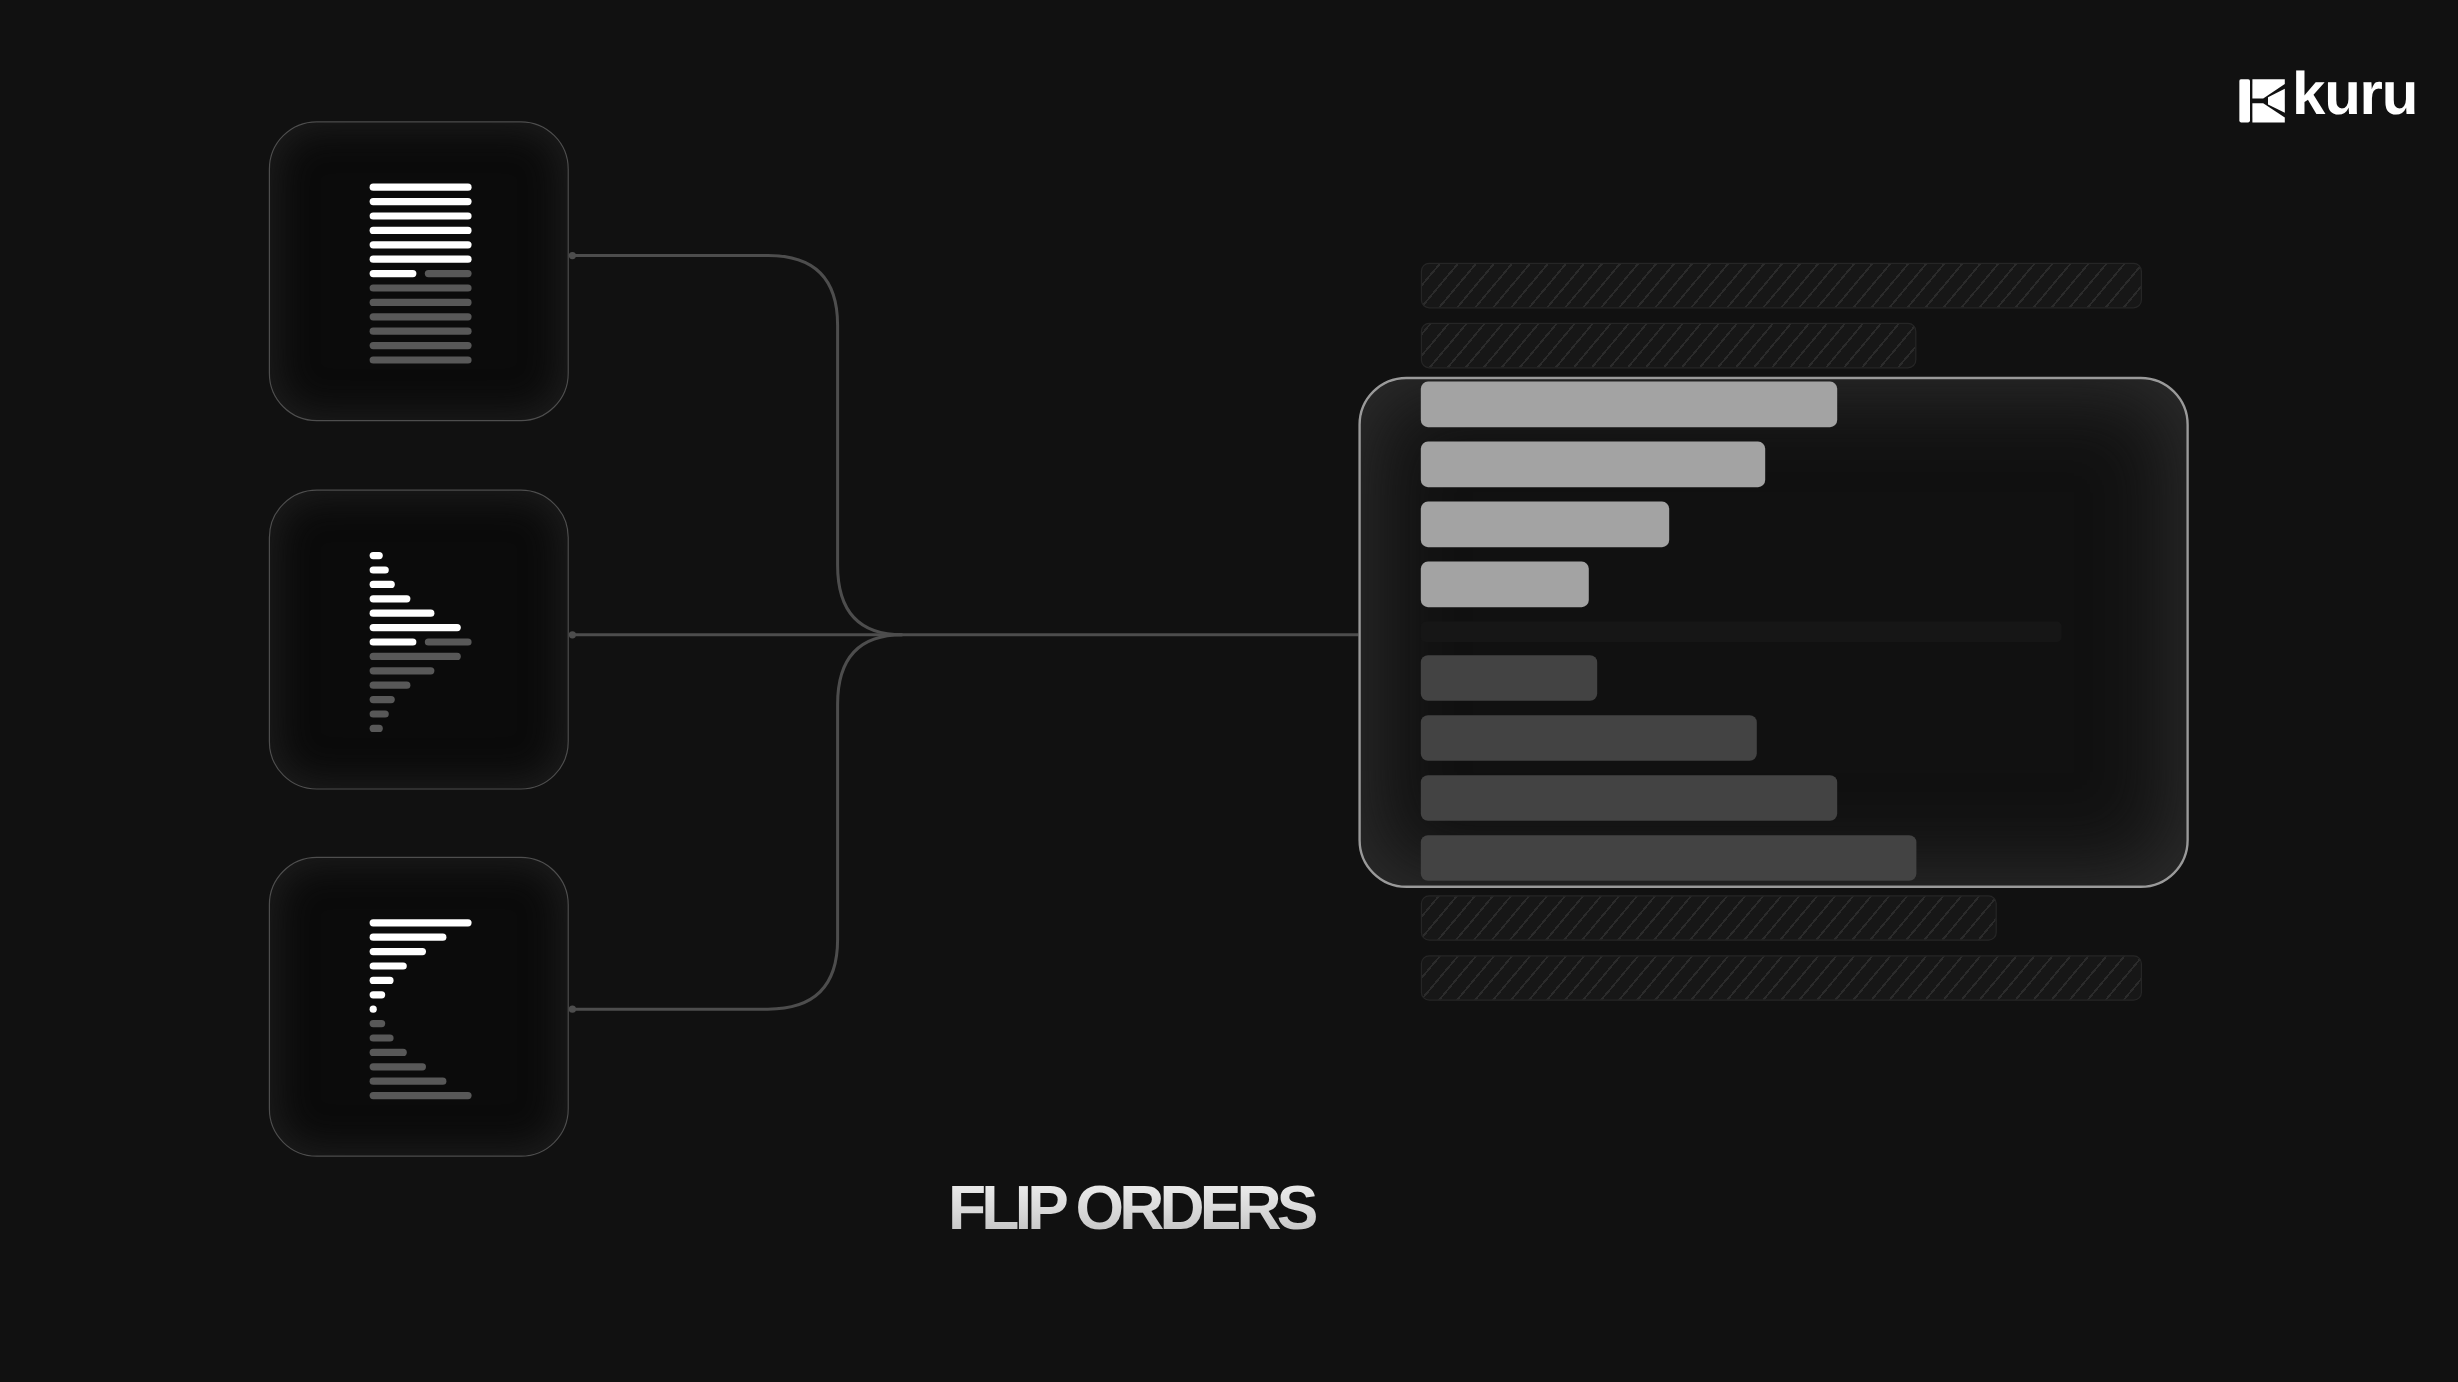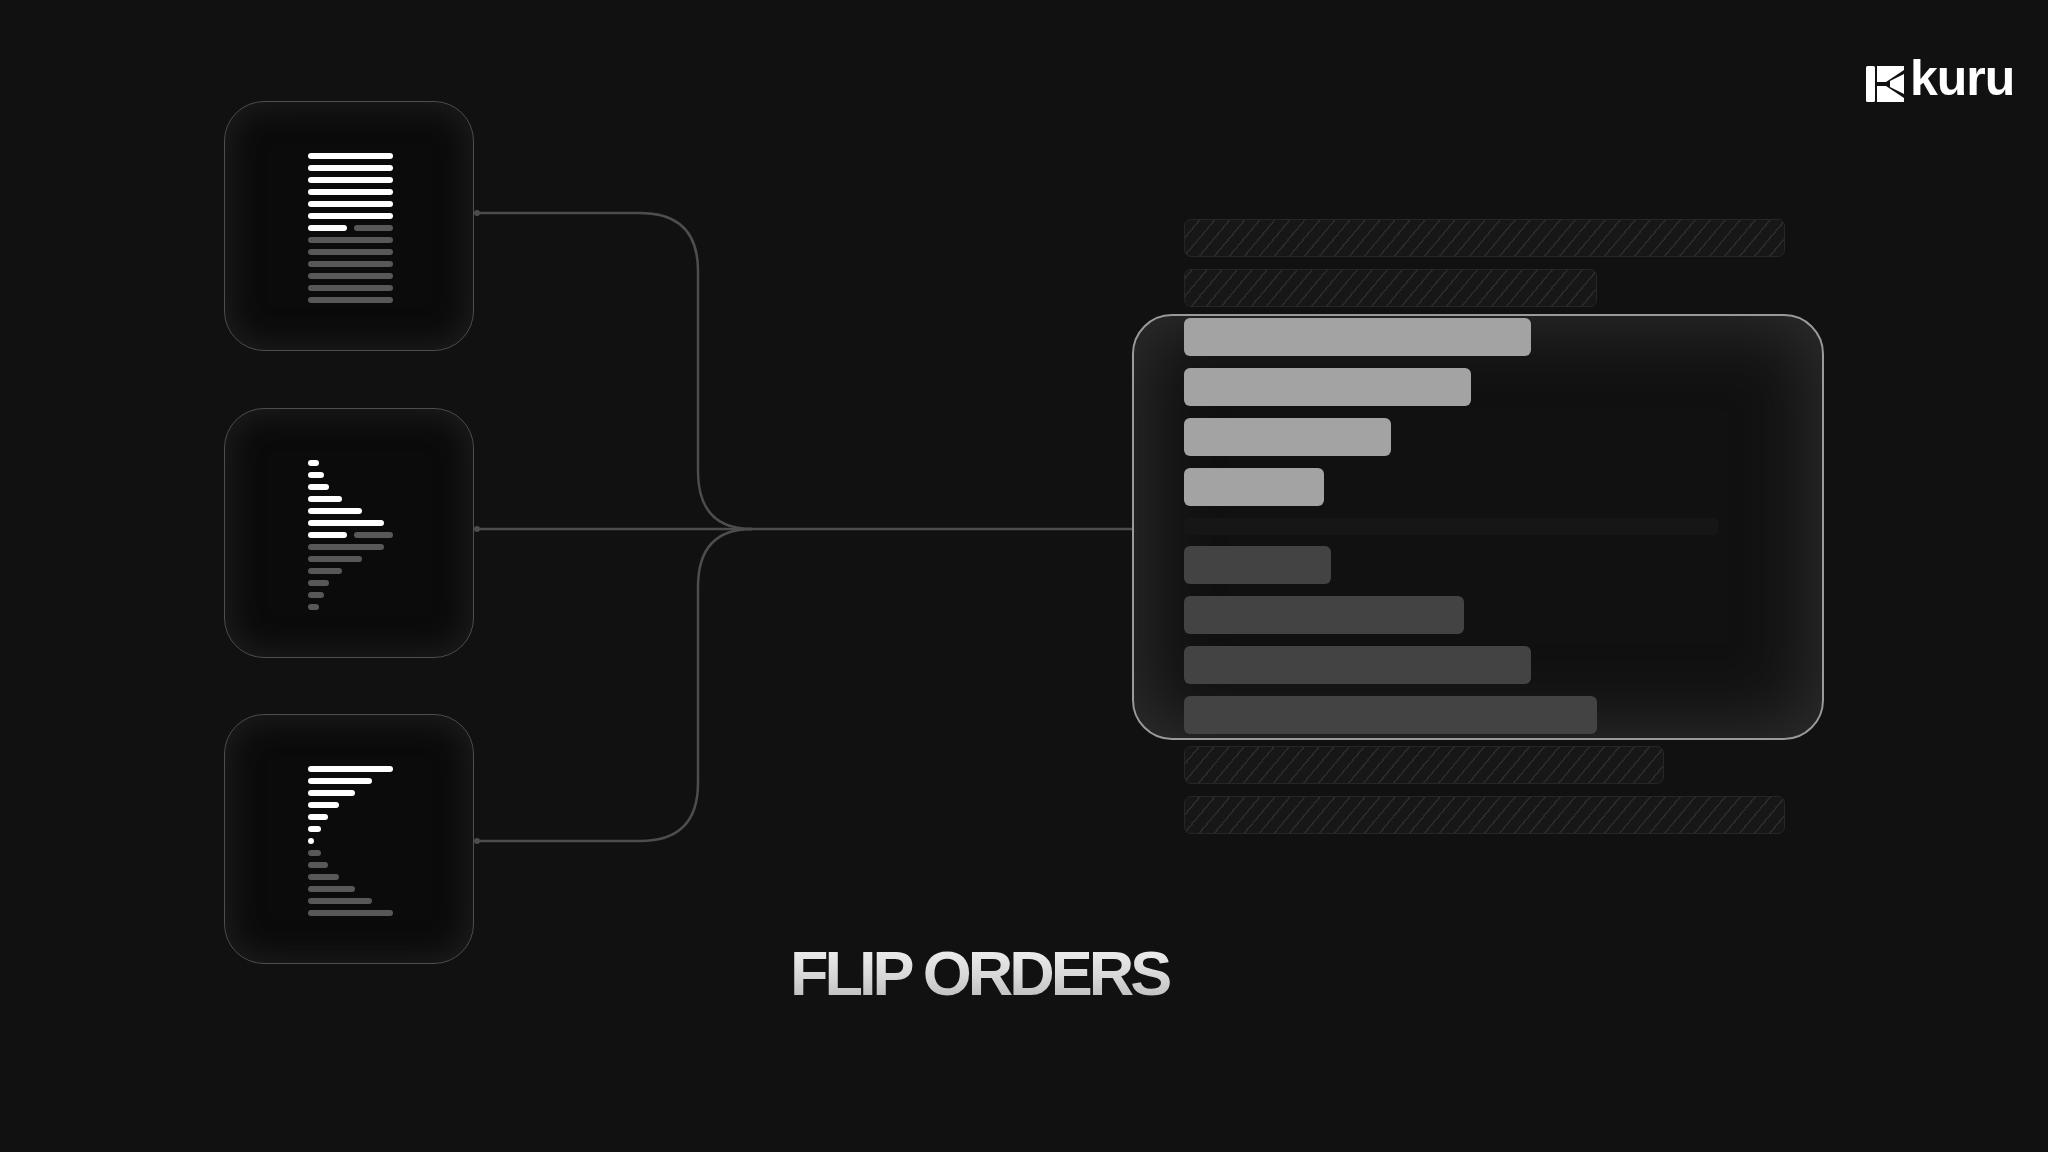--- a/index.html
+++ b/index.html
@@ -52,23 +52,23 @@
     border: 2px solid #9a9a9a;
     background: #111111;
     box-shadow: inset 0 0 70px 10px #2e2e2e;
   }
   .pbar { position: absolute; left: 1184px; height: 38px; border-radius: 6px; }
   .pbar.light { background: #a3a3a3; }
   .pbar.dark { background: #434343; }
   .spread { position: absolute; left: 1184px; top: 518px; width: 534px; height: 17px; border-radius: 4px; background: #161616; }
 
   .title {
-    position: absolute; left: 790px; top: 928px; width: 470px;
+    position: absolute; left: 790px; top: 962px; width: 470px;
     font-family: "Liberation Sans", sans-serif;
-    font-weight: 700; font-size: 63px; line-height: 90px;
+    font-weight: 700; font-size: 52px; line-height: 90px;
     letter-spacing: -4px; white-space: nowrap;
     background: linear-gradient(180deg, #ffffff 0%, #d6d6d6 55%, #a9a9a9 100%);
     -webkit-background-clip: text; background-clip: text;
     color: transparent;
   }
 </style>
 </head>
 <body>
 
 <div class="logo">

